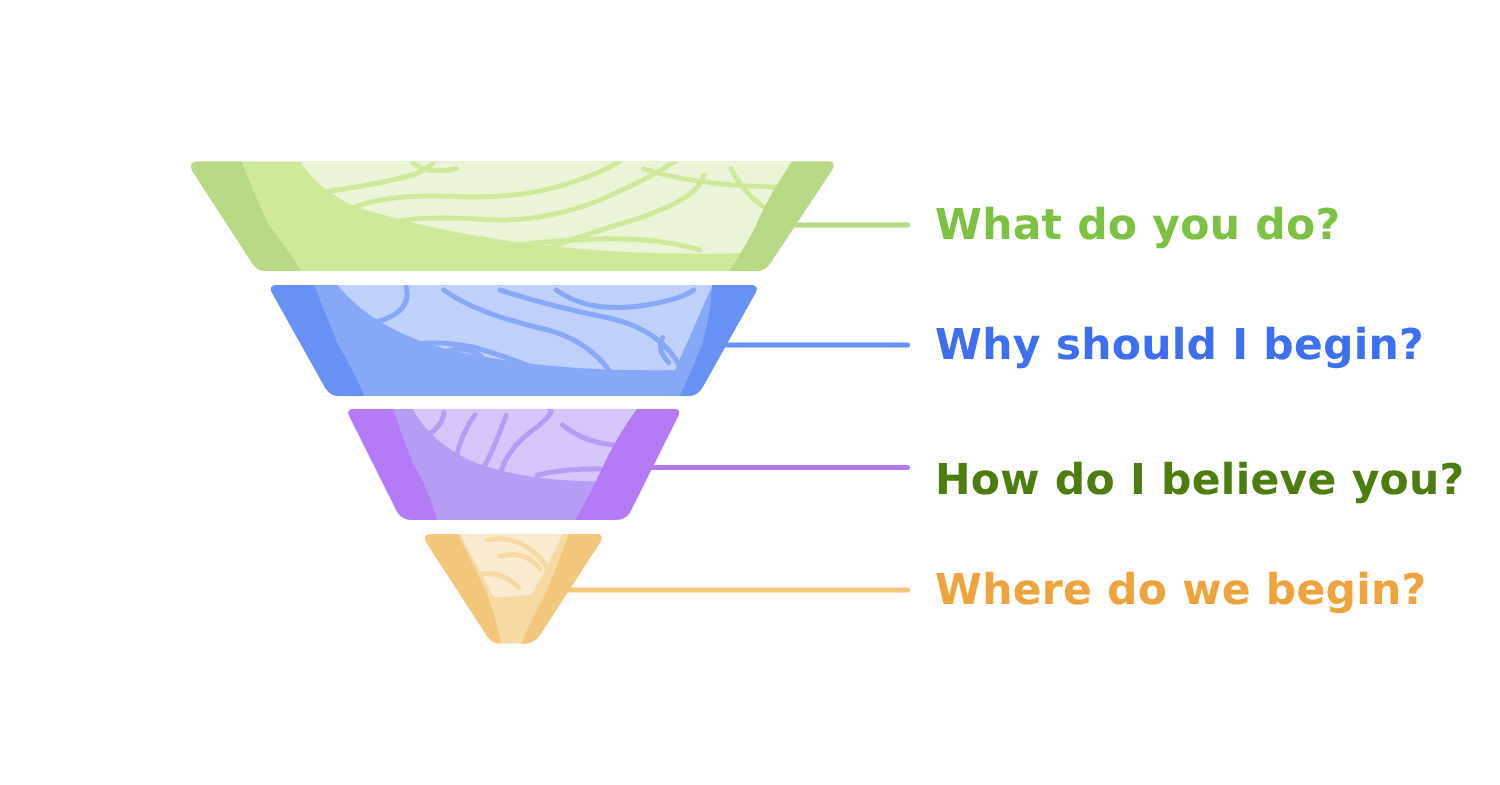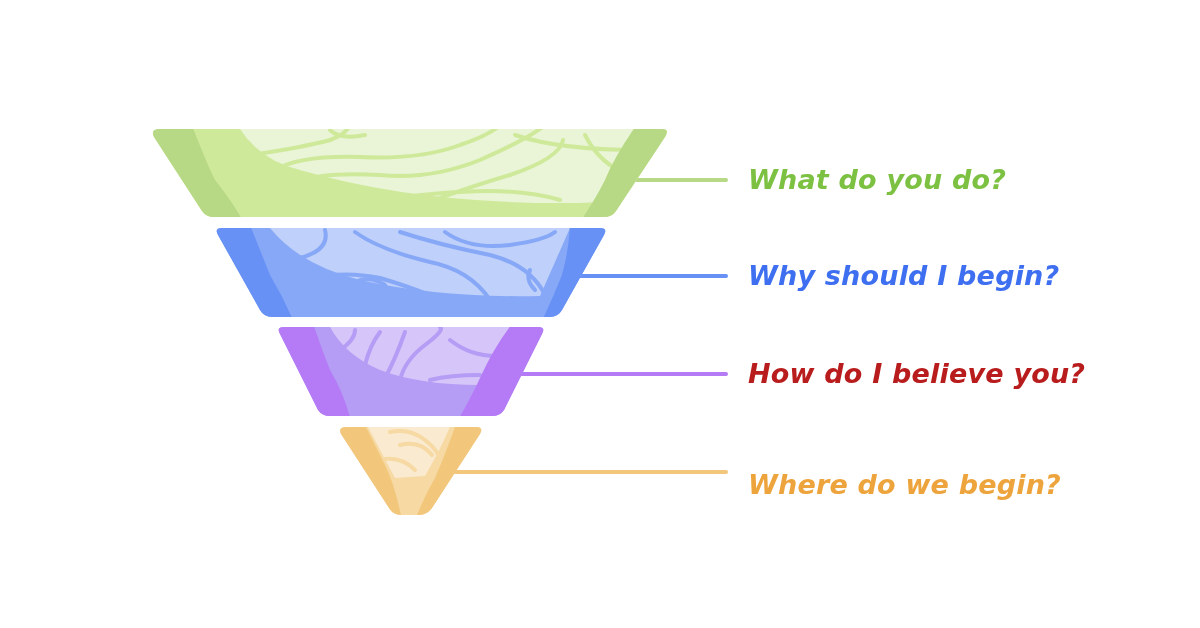--- a/index.html
+++ b/index.html
@@ -1,18 +1,18 @@
 <!DOCTYPE html>
 <html><head>
   <meta charset="utf-8">
   <style>
     html, body { margin: 0; padding: 0; background: #ffffff; }
     body { width: 1200px; height: 628px; position: relative; overflow: hidden; font-family: "DejaVu Sans", sans-serif; }
     #funnel-svg { position: absolute; left: 0; top: 0; }
-    .label { position: absolute; left: 748px; font-weight: bold; font-size: 27px; line-height: 34px; white-space: nowrap; letter-spacing: 0.2px; font-style: italic; }
+    .label { position: absolute; left: 748px; font-weight: bold; font-size: 34px; line-height: 34px; white-space: nowrap; letter-spacing: 0.2px; }
   </style>
 </head>
 <body>
 
 <svg id="funnel-svg" width="1200" height="628" viewBox="0 0 1200 628" xmlns="http://www.w3.org/2000/svg">
   <defs>
     <clipPath id="clip1">
         <path d="M160,129 L662,129 Q670,129 665,137 L616,211 Q612,217 604,217 L214,217 Q206,217 202,211 L154,137 Q150,129 160,129 Z"></path>
       </clipPath>
     <clipPath id="clip2">
@@ -87,14 +87,14 @@
       <path d="M400,445 Q420,440 432,455"></path>
       <path d="M380,460 Q400,455 415,470"></path>
     </g>
     <path class="c-edge" d="M330,427 L366,427 Q375,445 385,465 Q395,485 402,520 L330,520 Z" fill="#f2c77c"></path>
     <path class="c-edge" d="M455,427 L490,427 L490,520 L415,520 Q425,495 435,478 Q445,455 455,427 Z" fill="#f2c77c"></path>
   </g>
 </svg>
 
 <div class="label" style="top: 163px; color: rgb(124, 193, 66);">What do you do?</div>
 <div class="label" style="top: 259px; color: rgb(62, 111, 240);">Why should I begin?</div>
-<div class="label" style="top: 357px; color: #b91c1c;">How do I believe you?</div>
-<div class="label" style="top: 455px; color: rgb(238, 164, 60); margin-top: 13px;">Where do we begin?</div>
+<div class="label" style="top: 367px; color: #4d7c0f;">How do I believe you?</div>
+<div class="label" style="top: 455px; color: rgb(238, 164, 60);">Where do we begin?</div>
 
 </body></html>

